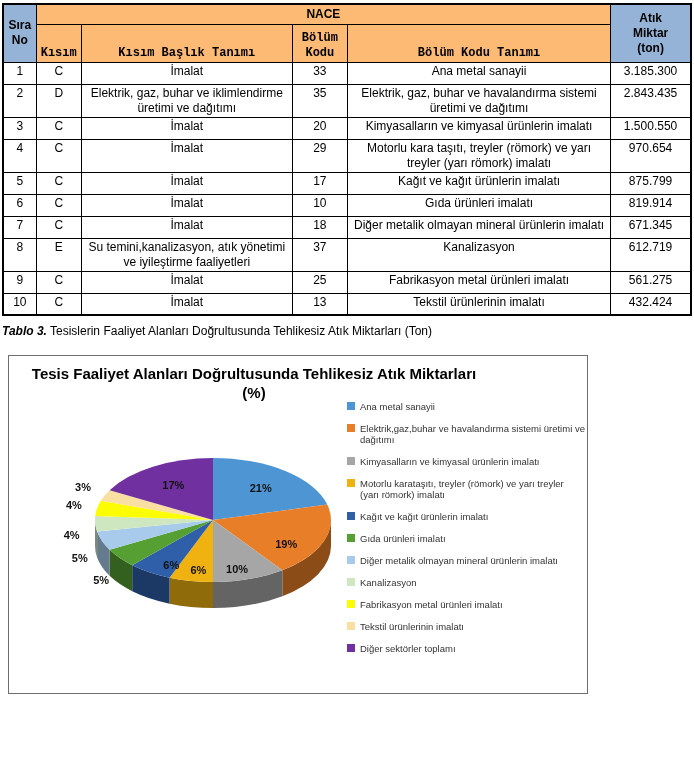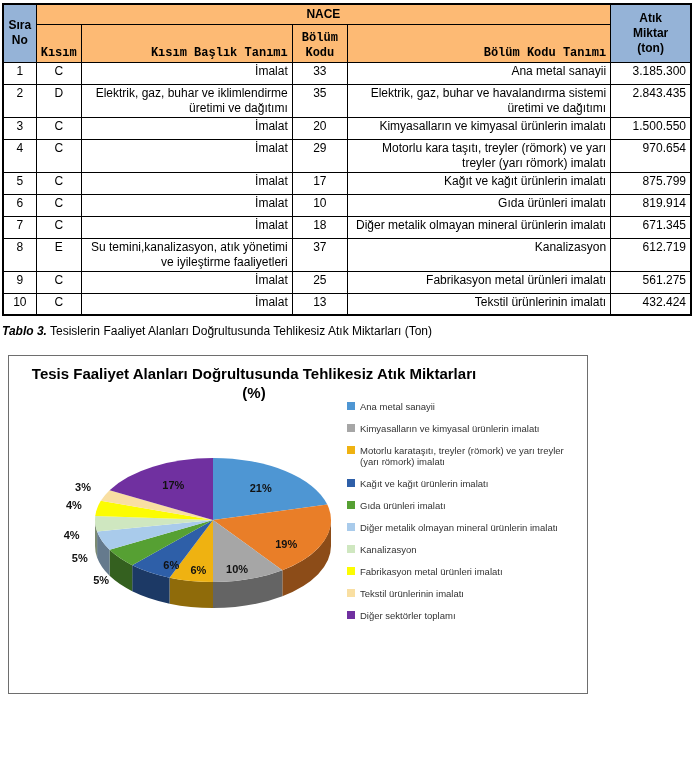--- a/index.html
+++ b/index.html
@@ -17,27 +17,27 @@
   }
   .data-table th, .data-table td {
     border:1px solid #000; padding:1px 4px;
     font-size:12px; line-height:15px; overflow:hidden;
   }
   .data-table th { background:#fdba74; font-weight:bold; }
   .data-table th.dark { background:#95B3D7; }
   .data-table th.nace { text-align:center; vertical-align:middle; height:20px; }
   .data-table th.mid  { text-align:center; vertical-align:middle; }
   .data-table tr.hdr2 th { vertical-align:bottom; height:38px;font-family:Liberation Mono, monospace; }
-  .data-table tr.hdr2 th.l { text-align:right; }
+  .data-table tr.hdr2 th.l { text-align:center; }
   .data-table tr.hdr2 th.c { text-align:center; }
   .data-table th.atik { padding:1px 12px; }
   .data-table tbody tr { height:22px; }
   .data-table td { vertical-align:top; }
   .data-table td.c { text-align:center; }
-  .data-table td.l { text-align:right; }
+  .data-table td.l { text-align:center; }
 
   
   .caption { font-size:12px; line-height:16px; margin:7px 0 0 0; }
   .cap-label { font-weight:bold; }
   .cap-label.it { font-style:italic; }
 
   
   .chart-box {
     position:relative; margin:16px 0 0 6px;
     width:580px; height:339px; background:#fff;
@@ -203,20 +203,24 @@
         <text x="64.90812529681767" y="112.66471321430433" class="pie-label">4%</text>
         <text x="74.04594500314823" y="95.4974166304496" class="pie-label">3%</text>
         <text x="164.35585454136103" y="92.77843625499864" class="pie-label">17%</text>
       </svg>
     <div class="legend" id="legend">
         <div class="legend-item">
           <span class="swatch" style="background: rgb(78, 150, 211);"></span>
           <span class="lg-label">Ana metal sanayii</span>
         </div>
         <div class="legend-item">
+          <span class="swatch" style="background: rgb(233, 126, 40);"></span>
+          <span class="lg-label">Elektrik,gaz,buhar ve havalandırma sistemi üretimi ve dağıtımı</span>
+        </div>
+        <div class="legend-item">
           <span class="swatch" style="background: rgb(166, 166, 166);"></span>
           <span class="lg-label">Kimyasalların ve kimyasal ürünlerin imalatı</span>
         </div>
         <div class="legend-item">
           <span class="swatch" style="background: rgb(239, 178, 17);"></span>
           <span class="lg-label">Motorlu karataşıtı, treyler (römork) ve yarı treyler (yarı römork) imalatı</span>
         </div>
         <div class="legend-item">
           <span class="swatch" style="background: rgb(46, 95, 168);"></span>
           <span class="lg-label">Kağıt ve kağıt ürünlerin imalatı</span>

